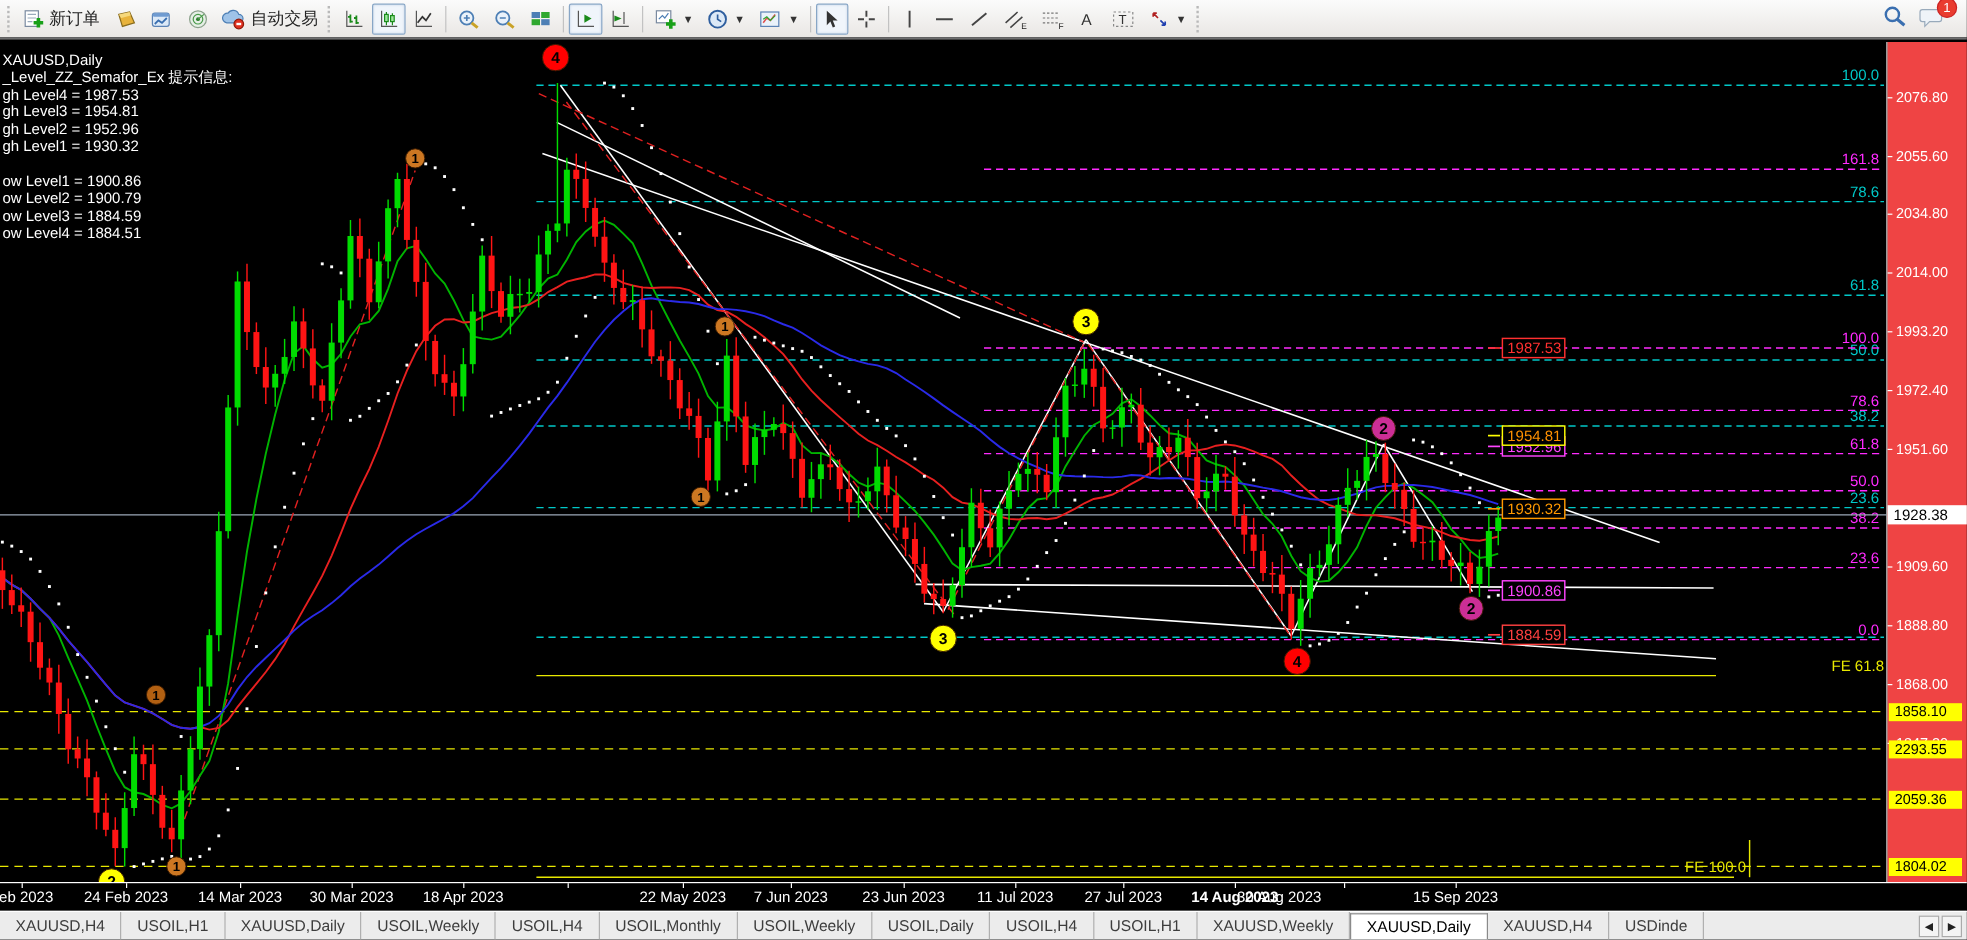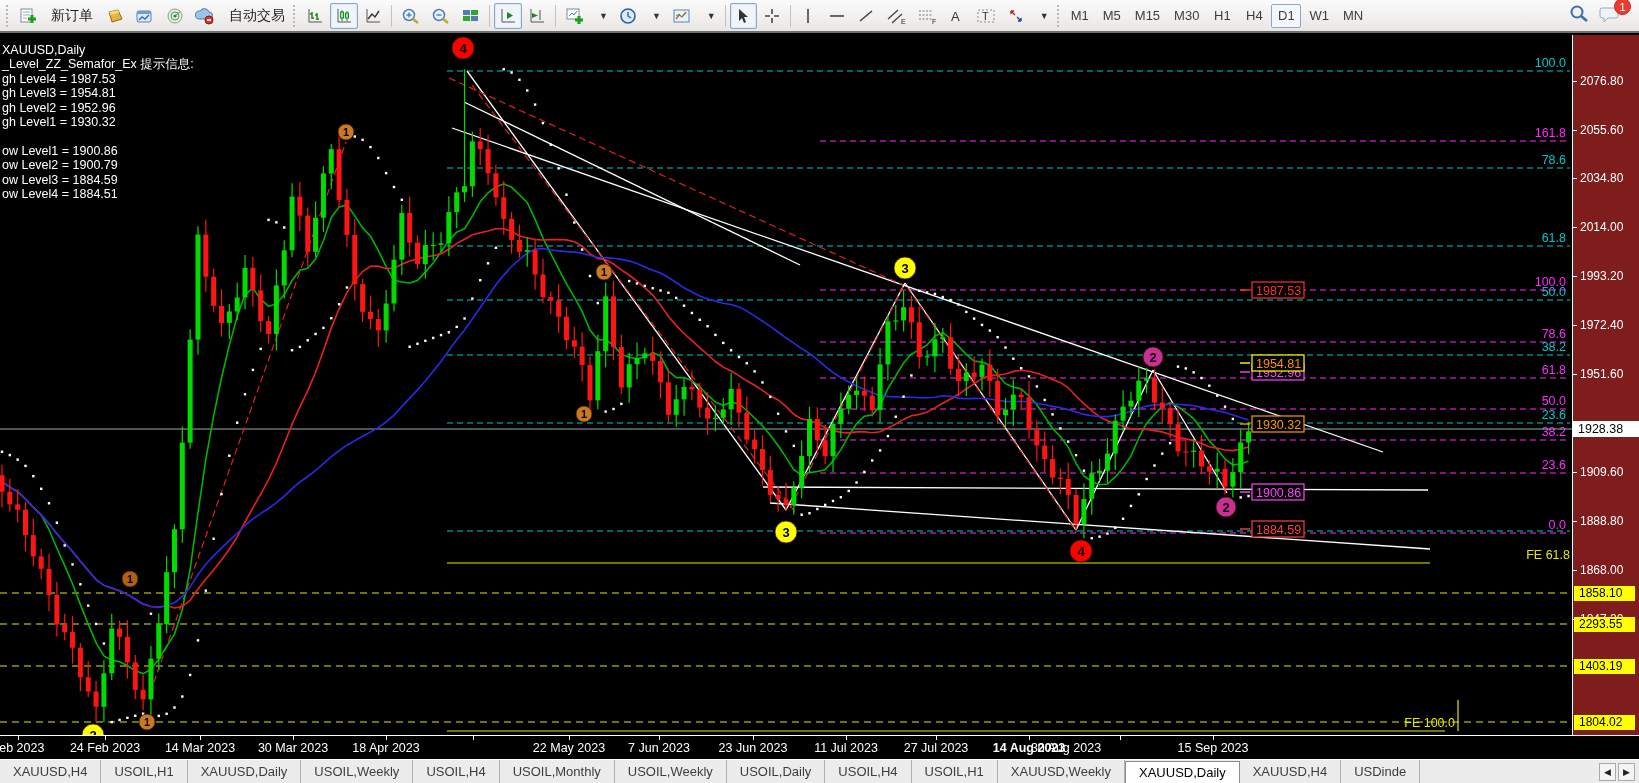--- a/index.html
+++ b/index.html
@@ -5,37 +5,37 @@
   html,body{margin:0;padding:0;width:1639px;height:783px;overflow:hidden;background:#000;
     font-family:"Liberation Sans",sans-serif;-webkit-font-smoothing:antialiased;}
   *{box-sizing:border-box;}
   
   .toolbar{position:absolute;top:0;left:0;width:1639px;height:33px;
     background:linear-gradient(#fbfbfb,#e9e7e4);border-bottom:2px solid #6f6f6f;
     display:flex;align-items:center;padding:0 4px;gap:1px;font-size:14px;color:#222;}
   .grip{width:5px;height:22px;margin:0 2px;border-left:2px dotted #b9b9b9;}
   .tb-sep{width:1px;height:22px;background:#c2c2c2;margin:0 3px;}
   .tb-btn{height:26px;min-width:27px;padding:0 4px;display:flex;align-items:center;justify-content:center;
-    gap:14px;border:1px solid transparent;border-radius:2px;color:#222;cursor:default;}
+    gap:4px;border:1px solid transparent;border-radius:2px;color:#222;cursor:default;}
   .tb-btn.pressed{background:#f0f5fb;border-color:#88a6c6;box-shadow:inset 0 0 2px #b9cbe0;}
   .tb-btn svg{display:block;}
   .dd{font-size:9px;color:#333;margin-left:1px;}
   .tf-btn{height:24px;min-width:30px;padding:0 5px;display:flex;align-items:center;justify-content:center;
     color:#3c3c3c;font-size:13px;border:1px solid transparent;border-radius:2px;}
   .tf-btn.pressed{background:#f4f8fc;border-color:#8aa8c8;}
   .tb-right{margin-left:auto;display:flex;align-items:center;gap:10px;padding-right:14px;}
   .chat-wrap{position:relative;}
   .badge{position:absolute;top:-6px;right:-10px;background:#e93c2f;color:#fff;border-radius:9px;
     min-width:17px;height:17px;font-size:11px;display:flex;align-items:center;justify-content:center;
     border:1px solid #c22; }
   
   .chart-wrap{position:absolute;top:35px;left:0;width:1639px;height:700px;background:#000;}
   #chart-svg{position:absolute;top:0;left:0;}
   .axis-v{position:absolute;top:0;left:1572px;width:1px;height:700px;background:#fff;}
-  .price-axis{position:absolute;top:0;left:1573px;width:66px;height:700px;background:#7f1d1d;}
+  .price-axis{position:absolute;top:0;left:1573px;width:66px;height:700px;background:#ef4444;}
   .ptick{position:absolute;left:0;height:14px;color:#fff;font-size:12px;white-space:nowrap;}
   .ptick .dash{position:absolute;left:0;top:7px;width:4px;height:1px;background:#fff;}
   .ptick .lbl{position:absolute;left:7px;top:0;}
   .pbox{position:absolute;left:1px;width:61px;height:15px;background:#ffff00;color:#000;
     font-size:12px;display:flex;align-items:center;padding-left:5px;}
   .curbox{position:absolute;left:0;width:66px;height:16px;background:#fff;color:#000;
     font-size:12.5px;display:flex;align-items:center;padding-left:5px;}
   
   .info{position:absolute;top:8px;left:2px;color:#fff;font-size:12.5px;line-height:14.4px;white-space:pre;}
   
@@ -280,31 +280,20 @@
   <div class="tb-btn">
     <span>
       <svg width="18" height="18">
           <path d="M4 4l4 4m-4-4v3m0-3h3" stroke="#b02020" fill="none" stroke-width="1.4"></path>
           <path d="M14 14l-4-4m4 4v-3m0 3h-3" stroke="#2040b0" fill="none" stroke-width="1.4"></path>
         </svg>
       </span>
     <span class="dd">▼</span>
   </div>
   <span class="grip"></span>
-  <div id="tf-group" style="display:flex;gap:2px;">
-      <div class="tf-btn">M1</div>
-      <div class="tf-btn">M5</div>
-      <div class="tf-btn">M15</div>
-      <div class="tf-btn">M30</div>
-      <div class="tf-btn">H1</div>
-      <div class="tf-btn">H4</div>
-      <div class="tf-btn pressed">D1</div>
-      <div class="tf-btn">W1</div>
-      <div class="tf-btn">MN</div>
-    </div>
   <div class="tb-right">
     <span>
       <svg width="20" height="20">
           <circle cx="8" cy="8" r="5.5" fill="none" stroke="#3a6fb0" stroke-width="2"></circle>
           <path d="M12 12l6 5" stroke="#3a6fb0" stroke-width="2.6"></path>
         </svg></span>
     <span class="chat-wrap">
       <span>
         <svg width="22" height="20">
             <path d="M3 4h14a2 2 0 0 1 2 2v6a2 2 0 0 1-2 2H9l-4 4v-4H3a2 2 0 0 1-2-2V6a2 2 0 0 1 2-2z" fill="#eef3f8" stroke="#9ab"></path>
@@ -991,21 +980,21 @@
       <div class="ptick" style="top: 528px;">
         <span class="dash"></span>
         <span class="lbl">1868.00</span>
       </div>
       <div class="ptick" style="top: 577px;">
         <span class="dash"></span>
         <span class="lbl">1847.20</span>
       </div>
       <div class="pbox" style="top: 550.5px;">1858.10</div>
       <div class="pbox" style="top: 581.5px;">2293.55</div>
-      <div class="pbox" style="top: 623.5px;">1403.19</div>
+      <div class="pbox" style="top: 623.5px;">2059.36</div>
       <div class="pbox" style="top: 679.5px;">1804.02</div>
       <div class="curbox" style="top: 386px;">1928.38</div>
     </div>
 </div>
 
 <div class="date-axis" id="date-axis">
     <div class="dtick" style="left: 18px;"></div>
     <div class="dlab" style="left: 18px;">Feb 2023</div>
     <div class="dtick" style="left: 105px;"></div>
     <div class="dlab" style="left: 105px;">24 Feb 2023</div>

